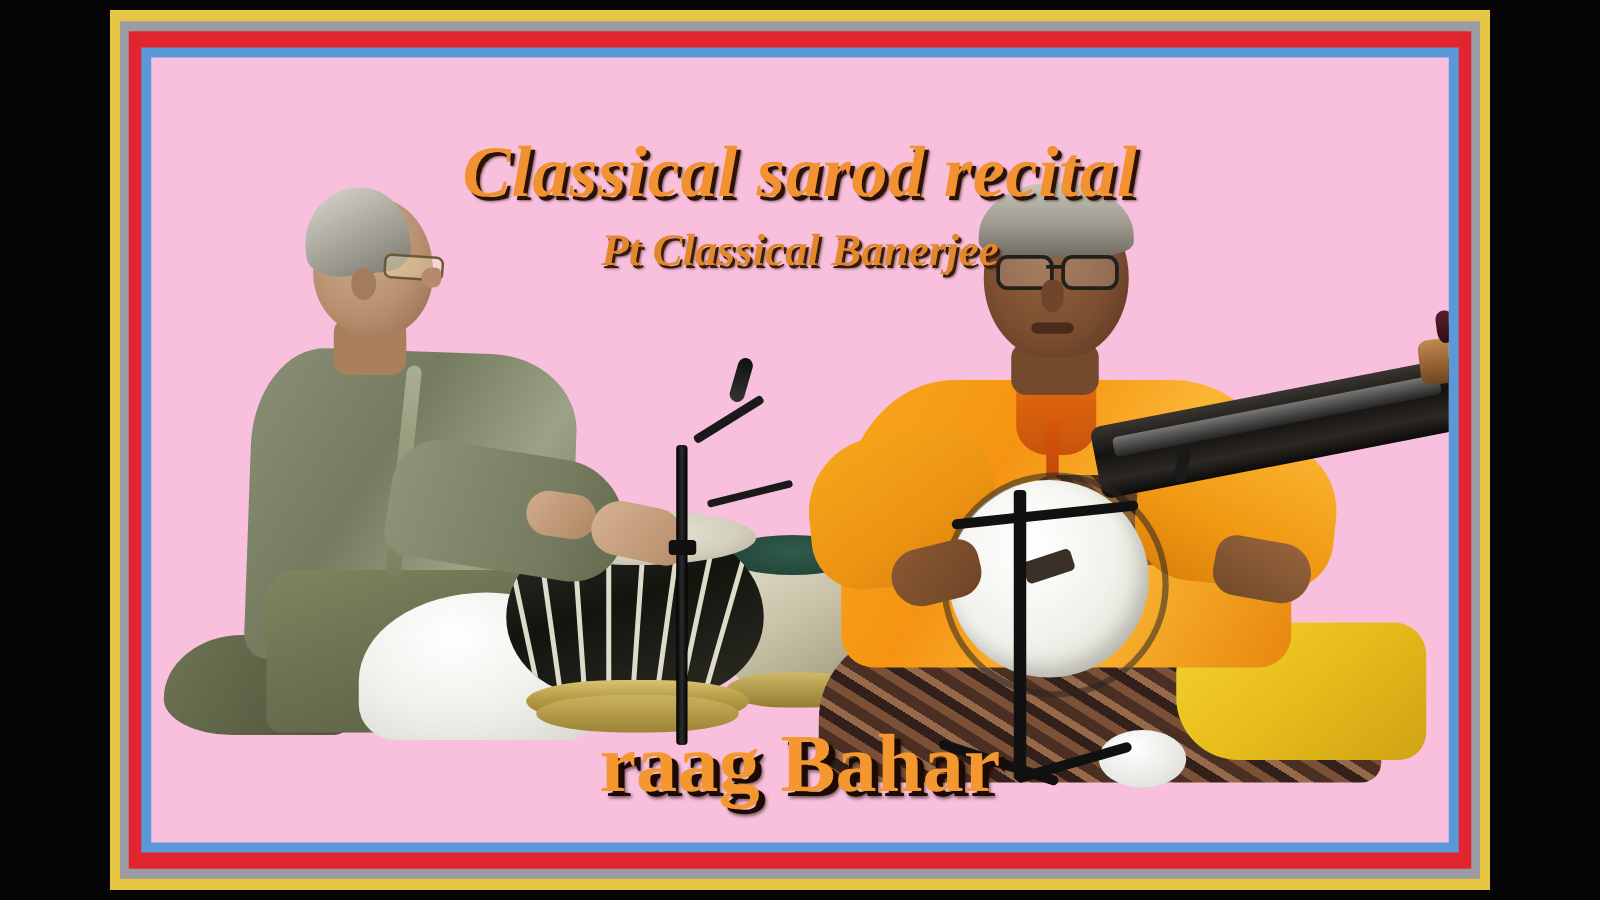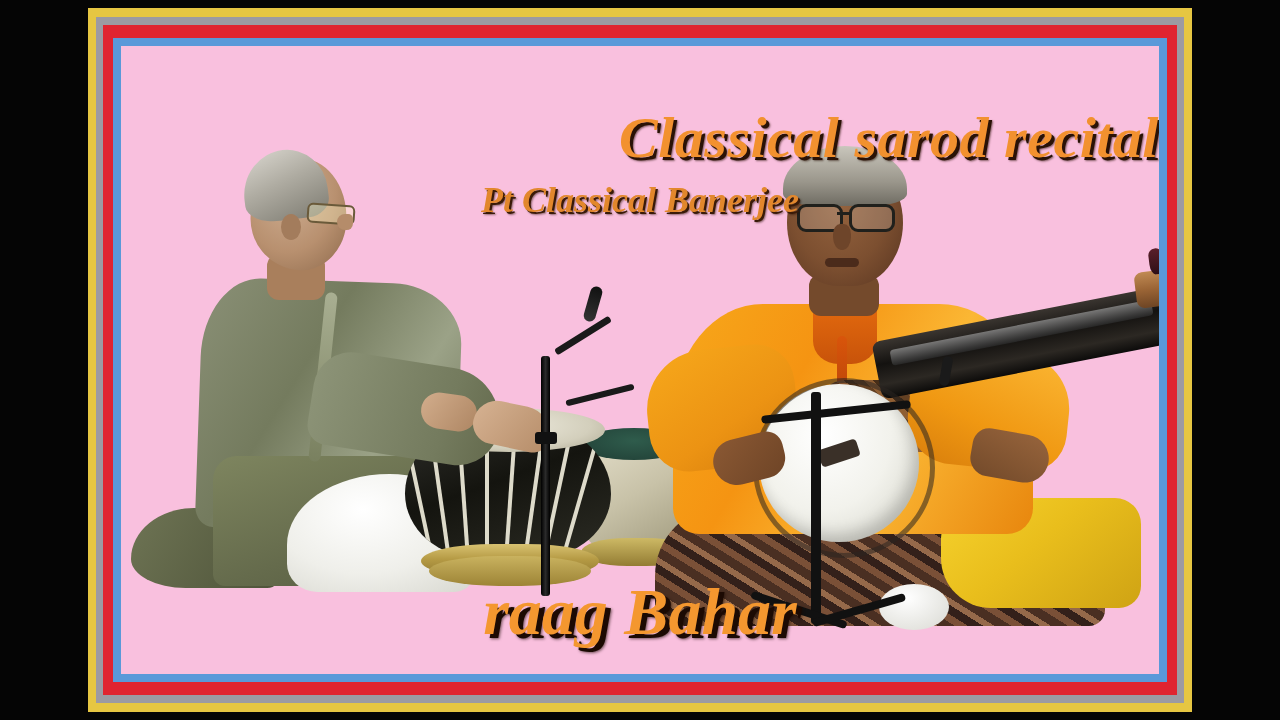--- a/index.html
+++ b/index.html
@@ -11,36 +11,36 @@
   
   .frame-black{position:absolute;left:0;top:0;right:0;bottom:0;background:#050505;}
   .frame-gold{position:absolute;left:88px;top:8px;right:88px;bottom:8px;background:#E6C642;}
   .frame-gray{position:absolute;left:96px;top:17px;right:96px;bottom:17px;background:#9C9AA2;}
   .frame-red{position:absolute;left:103px;top:25px;right:103px;bottom:25px;background:#E02430;}
   .frame-blue{position:absolute;left:113px;top:38px;right:113px;bottom:38px;background:#5A99D9;}
   .canvas{position:absolute;left:121px;top:46px;right:121px;bottom:46px;background:#F9C0DE;overflow:hidden;}
 
   
   .title{
-    position:absolute;left:0;right:0;top:58px;text-align:right;
+    position:absolute;left:0;right:0;top:58px;text-align:center;
     font-family:"Liberation Serif",serif;font-weight:bold;font-style:italic;
     font-size:58px;letter-spacing:.5px;color:#F2912F;
     text-shadow:3px 3px 0 #2A1206, 4px 4px 2px rgba(40,16,6,.55);
     white-space:nowrap;
   }
   .subtitle{
     position:absolute;left:0;right:0;top:133px;text-align:center;
     font-family:"Liberation Serif",serif;font-weight:bold;font-style:italic;
     font-size:36px;color:#E2872C;
     text-shadow:2px 2px 0 #3A1A08, 3px 3px 2px rgba(40,16,6,.5);
     white-space:nowrap;
   }
   .raagline{
     position:absolute;left:0;right:0;bottom:24px;text-align:center;
-    font-family:"Liberation Serif",serif;font-weight:bold;font-style:italic;
+    font-family:"Liberation Serif",serif;font-weight:bold;
     font-size:66px;color:#F4972F;
     text-shadow:5px 4px 0 #1C0A03, 6px 5px 3px rgba(25,10,3,.6);
     white-space:nowrap;
   }
 
   
   .tablaplayer{position:absolute;left:0px;top:110px;width:520px;height:430px;}
 
   .tp-head{position:absolute;left:130px;top:2px;width:96px;height:112px;
     background:radial-gradient(ellipse at 38% 32%, #CFAF93 0%, #B8906F 55%, #8E6A4C 100%);

